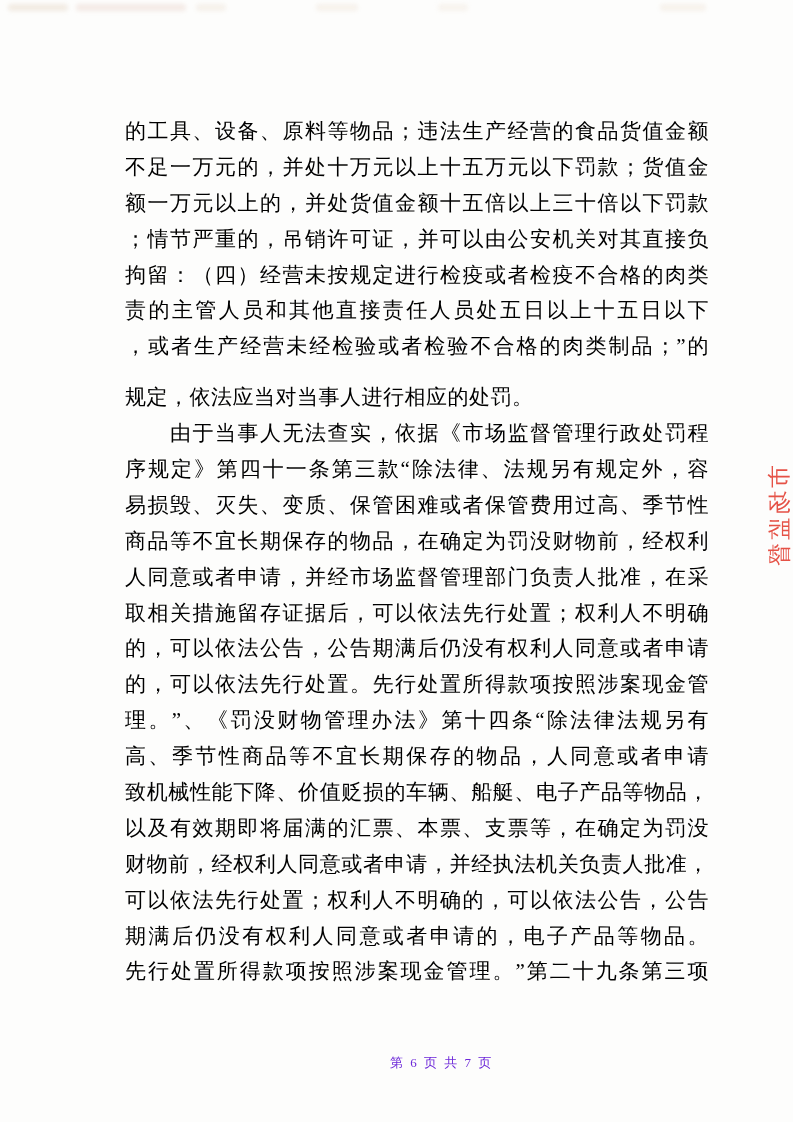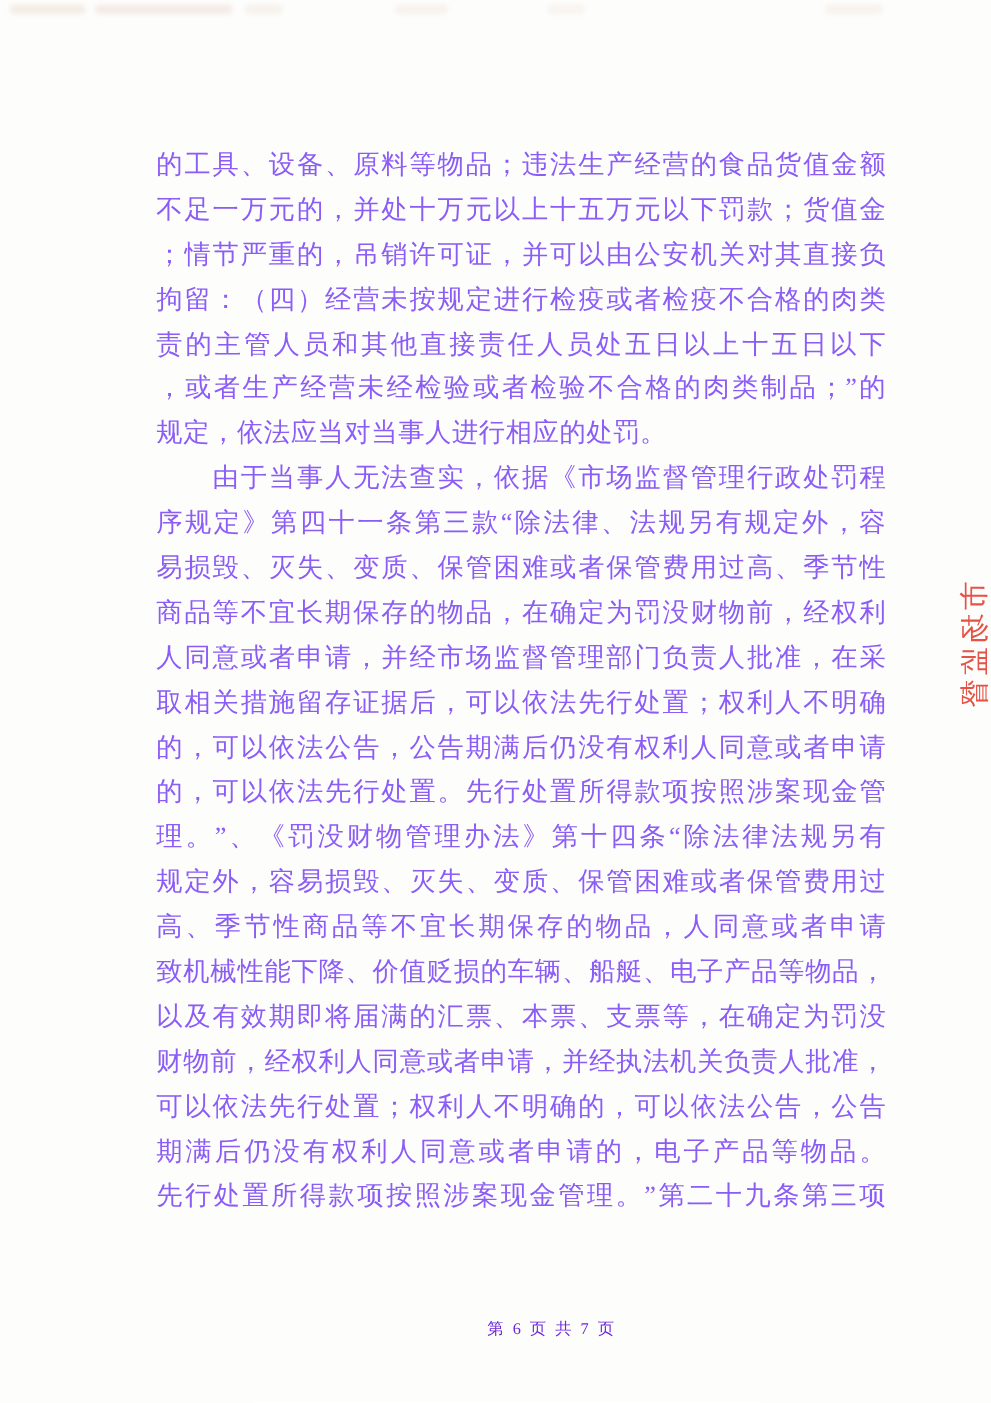--- a/index.html
+++ b/index.html
@@ -33,30 +33,31 @@
   .textblock {
     position: absolute;
     left: 125px;
     top: 114px;
     width: 584px;
   }
   .line {
     font-size: 21px;
     height: 35.9px;
     line-height: 35.9px;
-    color: #8b5cf6;
+    color: #000000;
     text-align: justify;
     text-align-last: justify;
     text-justify: inter-character;
     overflow: visible;
     white-space: nowrap;
     letter-spacing: 0.5px;
   }
   .line.end-line {
     text-align-last: left;
+    margin-top: 15px;
   }
 
   
   .seal {
     position: absolute;
     top: 440px;
     right: -10px;
     width: 46px;
     height: 160px;
     pointer-events: none;
@@ -109,35 +110,35 @@
   <div class="smudge s1"></div>
   <div class="smudge s2"></div>
   <div class="smudge s3"></div>
   <div class="smudge s4"></div>
   <div class="smudge s5"></div>
   <div class="smudge s6"></div>
 
   <div class="textblock" id="textblock">
       <div class="line">的工具、设备、原料等物品；违法生产经营的食品货值金额</div>
       <div class="line">不足一万元的，并处十万元以上十五万元以下罚款；货值金</div>
+      <div class="line">额一万元以上的，并处货值金额十五倍以上三十倍以下罚款</div>
       <div class="line">；情节严重的，吊销许可证，并可以由公安机关对其直接负</div>
       <div class="line">拘留：（四）经营未按规定进行检疫或者检疫不合格的肉类</div>
       <div class="line">责的主管人员和其他直接责任人员处五日以上十五日以下</div>
       <div class="line">，或者生产经营未经检验或者检验不合格的肉类制品；”的</div>
       <div class="line end-line">规定，依法应当对当事人进行相应的处罚。</div>
       <div class="line">　　由于当事人无法查实，依据《市场监督管理行政处罚程</div>
       <div class="line">序规定》第四十一条第三款“除法律、法规另有规定外，容</div>
       <div class="line">易损毁、灭失、变质、保管困难或者保管费用过高、季节性</div>
       <div class="line">商品等不宜长期保存的物品，在确定为罚没财物前，经权利</div>
       <div class="line">人同意或者申请，并经市场监督管理部门负责人批准，在采</div>
       <div class="line">取相关措施留存证据后，可以依法先行处置；权利人不明确</div>
       <div class="line">的，可以依法公告，公告期满后仍没有权利人同意或者申请</div>
       <div class="line">的，可以依法先行处置。先行处置所得款项按照涉案现金管</div>
       <div class="line">理。”、《罚没财物管理办法》第十四条“除法律法规另有</div>
-      <div class="line">规定外，容易损毁、灭失、变质、保管困难或者保管费用过</div>
       <div class="line">高、季节性商品等不宜长期保存的物品，人同意或者申请</div>
       <div class="line">致机械性能下降、价值贬损的车辆、船艇、电子产品等物品，</div>
       <div class="line">以及有效期即将届满的汇票、本票、支票等，在确定为罚没</div>
       <div class="line">财物前，经权利人同意或者申请，并经执法机关负责人批准，</div>
       <div class="line">可以依法先行处置；权利人不明确的，可以依法公告，公告</div>
       <div class="line">期满后仍没有权利人同意或者申请的，电子产品等物品。</div>
       <div class="line">先行处置所得款项按照涉案现金管理。”第二十九条第三项</div>
     </div>
 
   <div class="seal" id="seal" style="color: rgb(226, 59, 46);">

